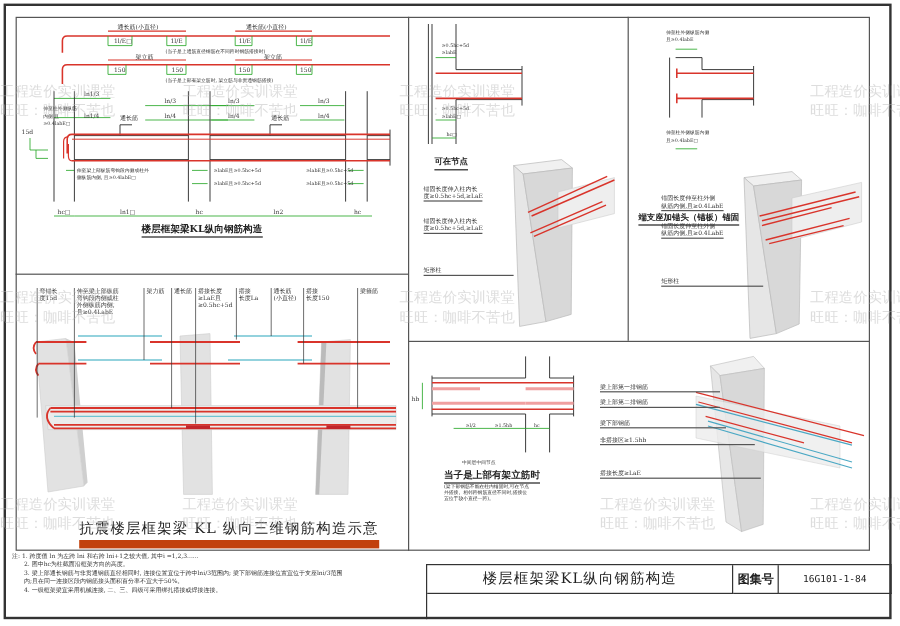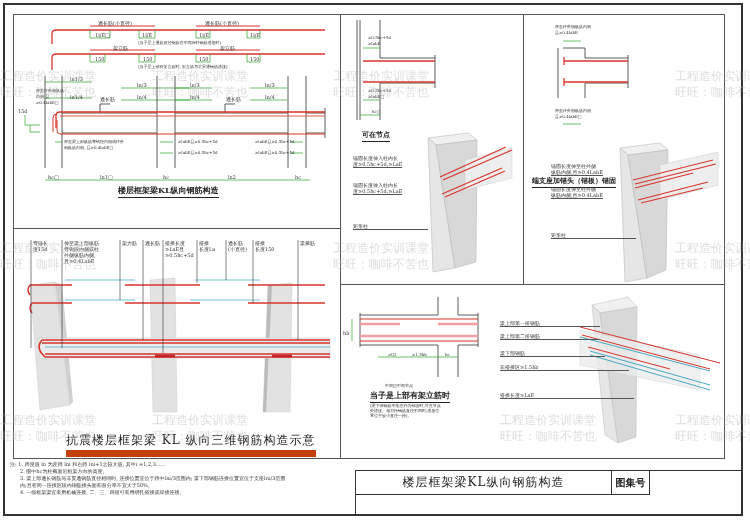--- a/index.html
+++ b/index.html
@@ -356,20 +356,21 @@
   <div style="padding-left:10px;">2. 图中hc为柱截面沿框架方向的高度。</div>
   <div style="padding-left:10px;">3. 梁上部通长钢筋与非贯通钢筋直径相同时, 连接位置宜位于跨中lni/3范围内; 梁下部钢筋连接位置宜位于支座lni/3范围</div>
   <div style="padding-left:10px;">内;且在同一连接区段内钢筋接头面积百分率不宜大于50%。</div>
   <div style="padding-left:10px;">4. 一级框架梁宜采用机械连接, 二、三、四级可采用绑扎搭接或焊接连接。</div>
 </div>
 
 <div class="tb">
   <div class="tb-row" style="top:0;height:24px;">
     <div class="tb-cell" style="width:256px;font-size:12px;letter-spacing:1px;">楼层框架梁KL纵向钢筋构造</div>
     <div class="tb-cell" style="width:38px;font-weight:bold;">图集号</div>
+    <div class="tb-cell" style="width:94px;font-size:8px;font-family:'DejaVu Sans Mono', monospace;">16G101-1-84</div>
   </div>
 </div>
 
 <div>
   <div class="wm" style="left:0;top:68px;">
       <div>工程造价实训课堂</div>
       <div>旺旺：咖啡不苦也</div>
     </div>
   <div class="wm" style="left:152px;top:68px;">
       <div>工程造价实训课堂</div>

